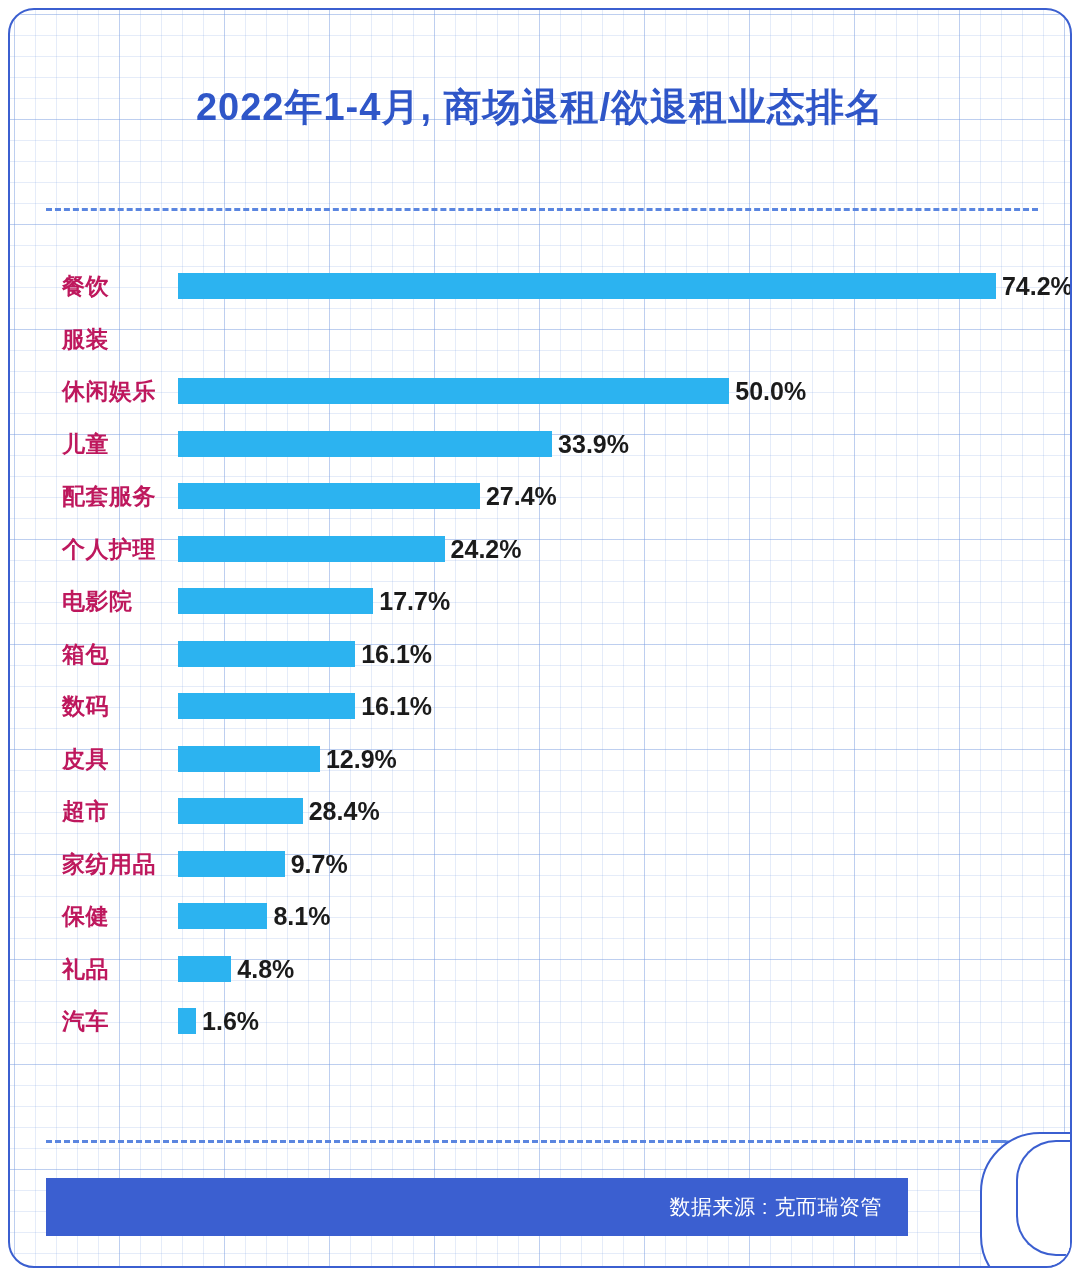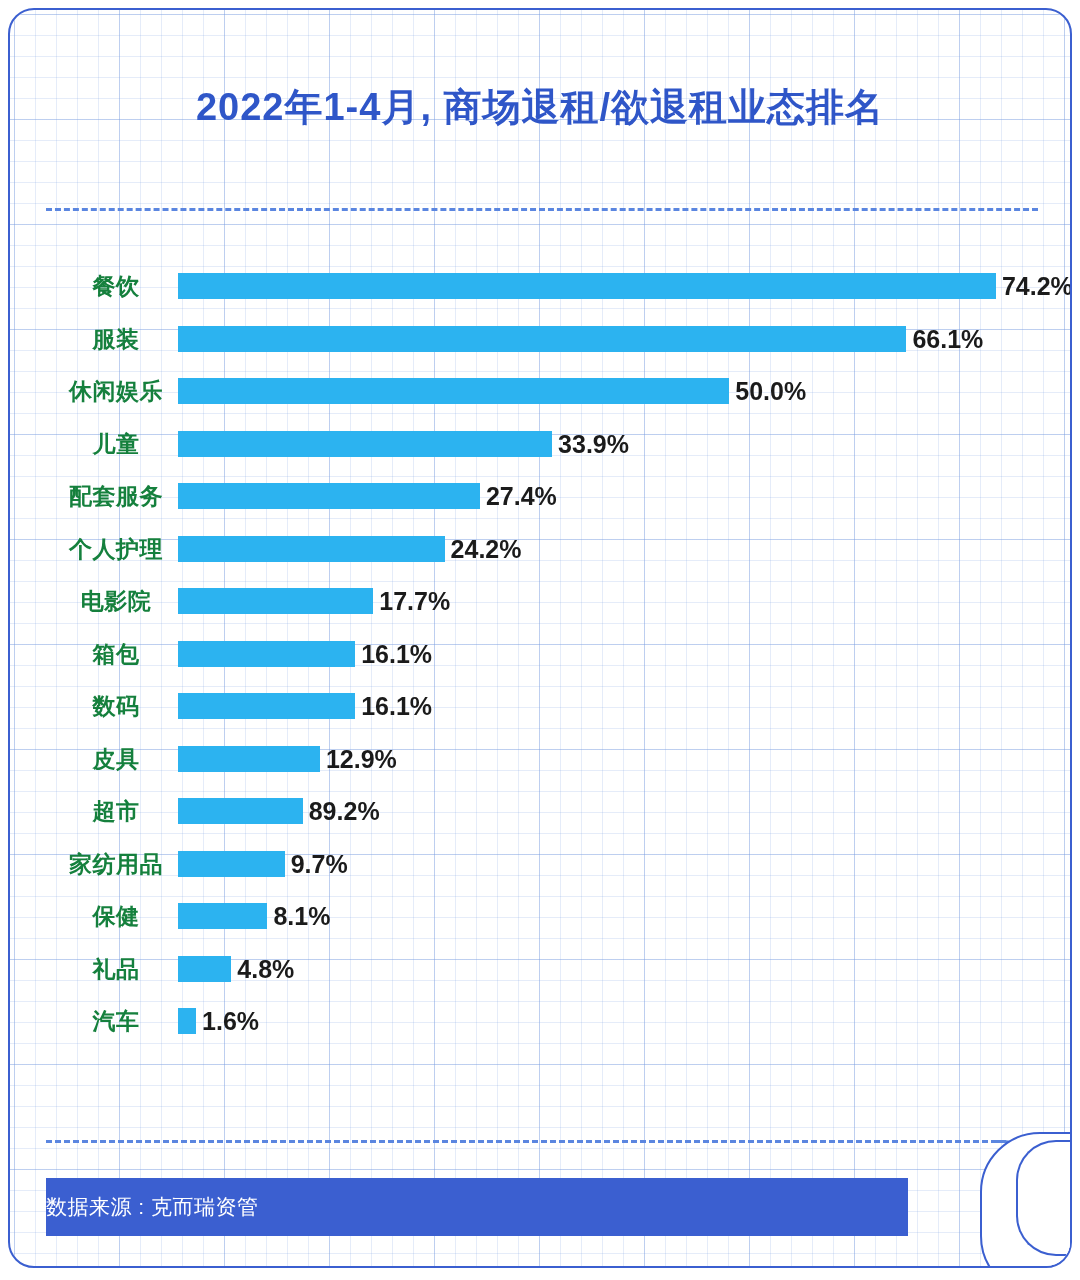--- a/index.html
+++ b/index.html
@@ -97,28 +97,28 @@
     top: 250px;
     width: 992px;
     height: 830px;
   }
   .row {
     position: relative;
     height: 52.5px;
   }
   .cat-label {
     position: absolute;
-    left: 8px;
+    left: 16px;
     width: 124px;
     top: 50%;
     transform: translateY(-50%);
-    text-align: center;
+    text-align: left;
     font-size: 23px;
     font-weight: bold;
-    color: #15803d;
+    color: #be185d;
     letter-spacing: 0.5px;
   }
   .bar-wrap {
     position: absolute;
     left: 132px;
     right: 0;
     top: 50%;
     transform: translateY(-50%);
     height: 26px;
     padding-left: 27px;
@@ -143,20 +143,21 @@
   
   #footer-bar {
     position: absolute;
     left: 36px;
     top: 1168px;
     width: 862px;
     height: 58px;
     background: #3b5fd0;
     display: flex;
     align-items: center;
+    justify-content: flex-end;
     padding-right: 26px;
     box-sizing: border-box;
   }
   #footer-text {
     color: #ffffff;
     font-size: 21px;
     letter-spacing: 0.5px;
   }
 
   
@@ -203,24 +204,20 @@
   <div id="chart">
     <div class="row">
       <div class="cat-label">餐饮</div>
       <div class="bar-wrap">
         <div class="bar" style="width:95.1%"></div>
         <div class="val-label" style="left:95.8%">74.2%</div>
       </div>
     </div>
     <div class="row">
       <div class="cat-label">服装</div>
-      <div class="bar-wrap">
-        <div class="bar" style="width:84.7%"></div>
-        <div class="val-label" style="left:85.4%">66.1%</div>
-      </div>
     </div>
     <div class="row">
       <div class="cat-label">休闲娱乐</div>
       <div class="bar-wrap">
         <div class="bar" style="width:64.1%"></div>
         <div class="val-label" style="left:64.8%">50.0%</div>
       </div>
     </div>
     <div class="row">
       <div class="cat-label">儿童</div>
@@ -268,21 +265,21 @@
       <div class="cat-label">皮具</div>
       <div class="bar-wrap">
         <div class="bar" style="width:16.5%"></div>
         <div class="val-label" style="left:17.2%">12.9%</div>
       </div>
     </div>
     <div class="row">
       <div class="cat-label">超市</div>
       <div class="bar-wrap">
         <div class="bar" style="width:14.5%"></div>
-        <div class="val-label" style="left:15.2%">89.2%</div>
+        <div class="val-label" style="left:15.2%">28.4%</div>
       </div>
     </div>
     <div class="row">
       <div class="cat-label">家纺用品</div>
       <div class="bar-wrap">
         <div class="bar" style="width:12.4%"></div>
         <div class="val-label" style="left:13.1%">9.7%</div>
       </div>
     </div>
     <div class="row">

